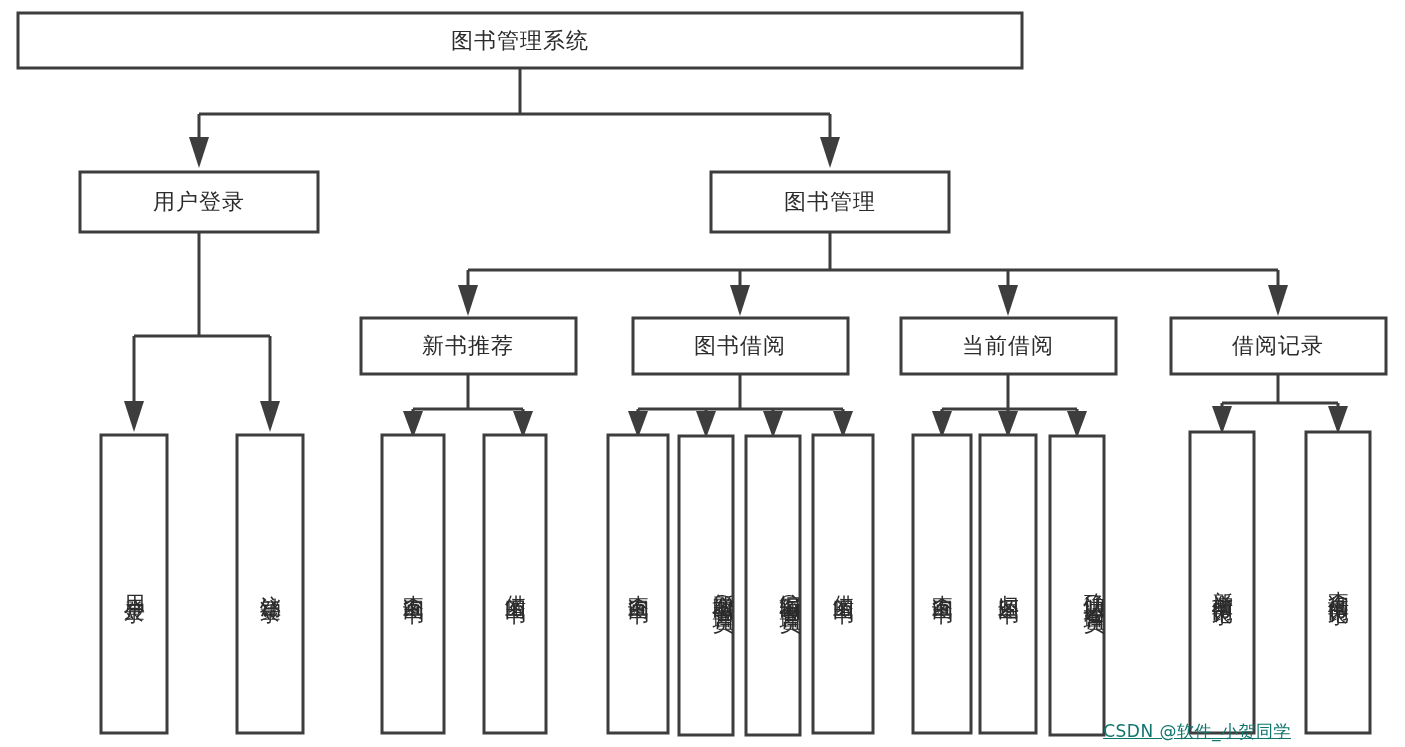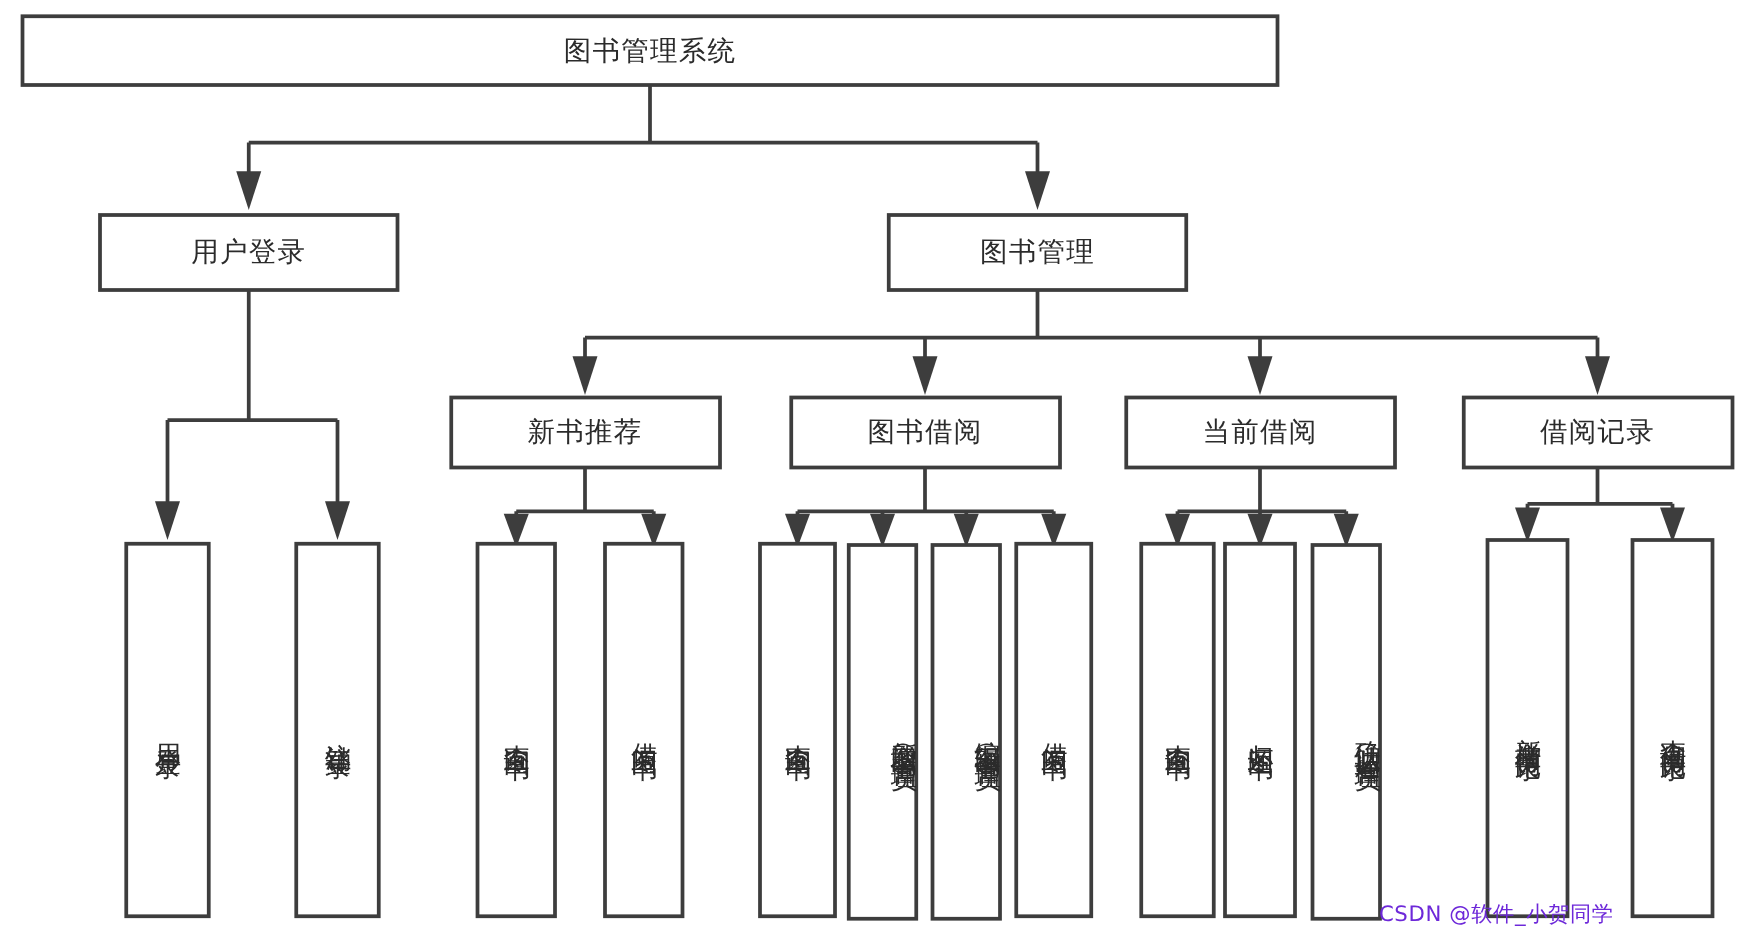--- a/index.html
+++ b/index.html
@@ -33,23 +33,24 @@
     line-height:1;
     white-space:nowrap;
     text-align:center;
     pointer-events:none;
   }
   .watermark{
     position:absolute;
     right:8px;bottom:4px;
     font-family:"DejaVu Sans","Liberation Sans",sans-serif;
     font-size:17px;
-    color:#6d28d9;
+    color:#0f766e;
     letter-spacing:0.5px;
     white-space:nowrap;
+    text-decoration:underline;
   }
 </style>
 </head>
 <body>
 
 <div id="diagram-root">
 
   <svg id="diagram-canvas" viewBox="0 0 1405 747">
 
     <defs>

